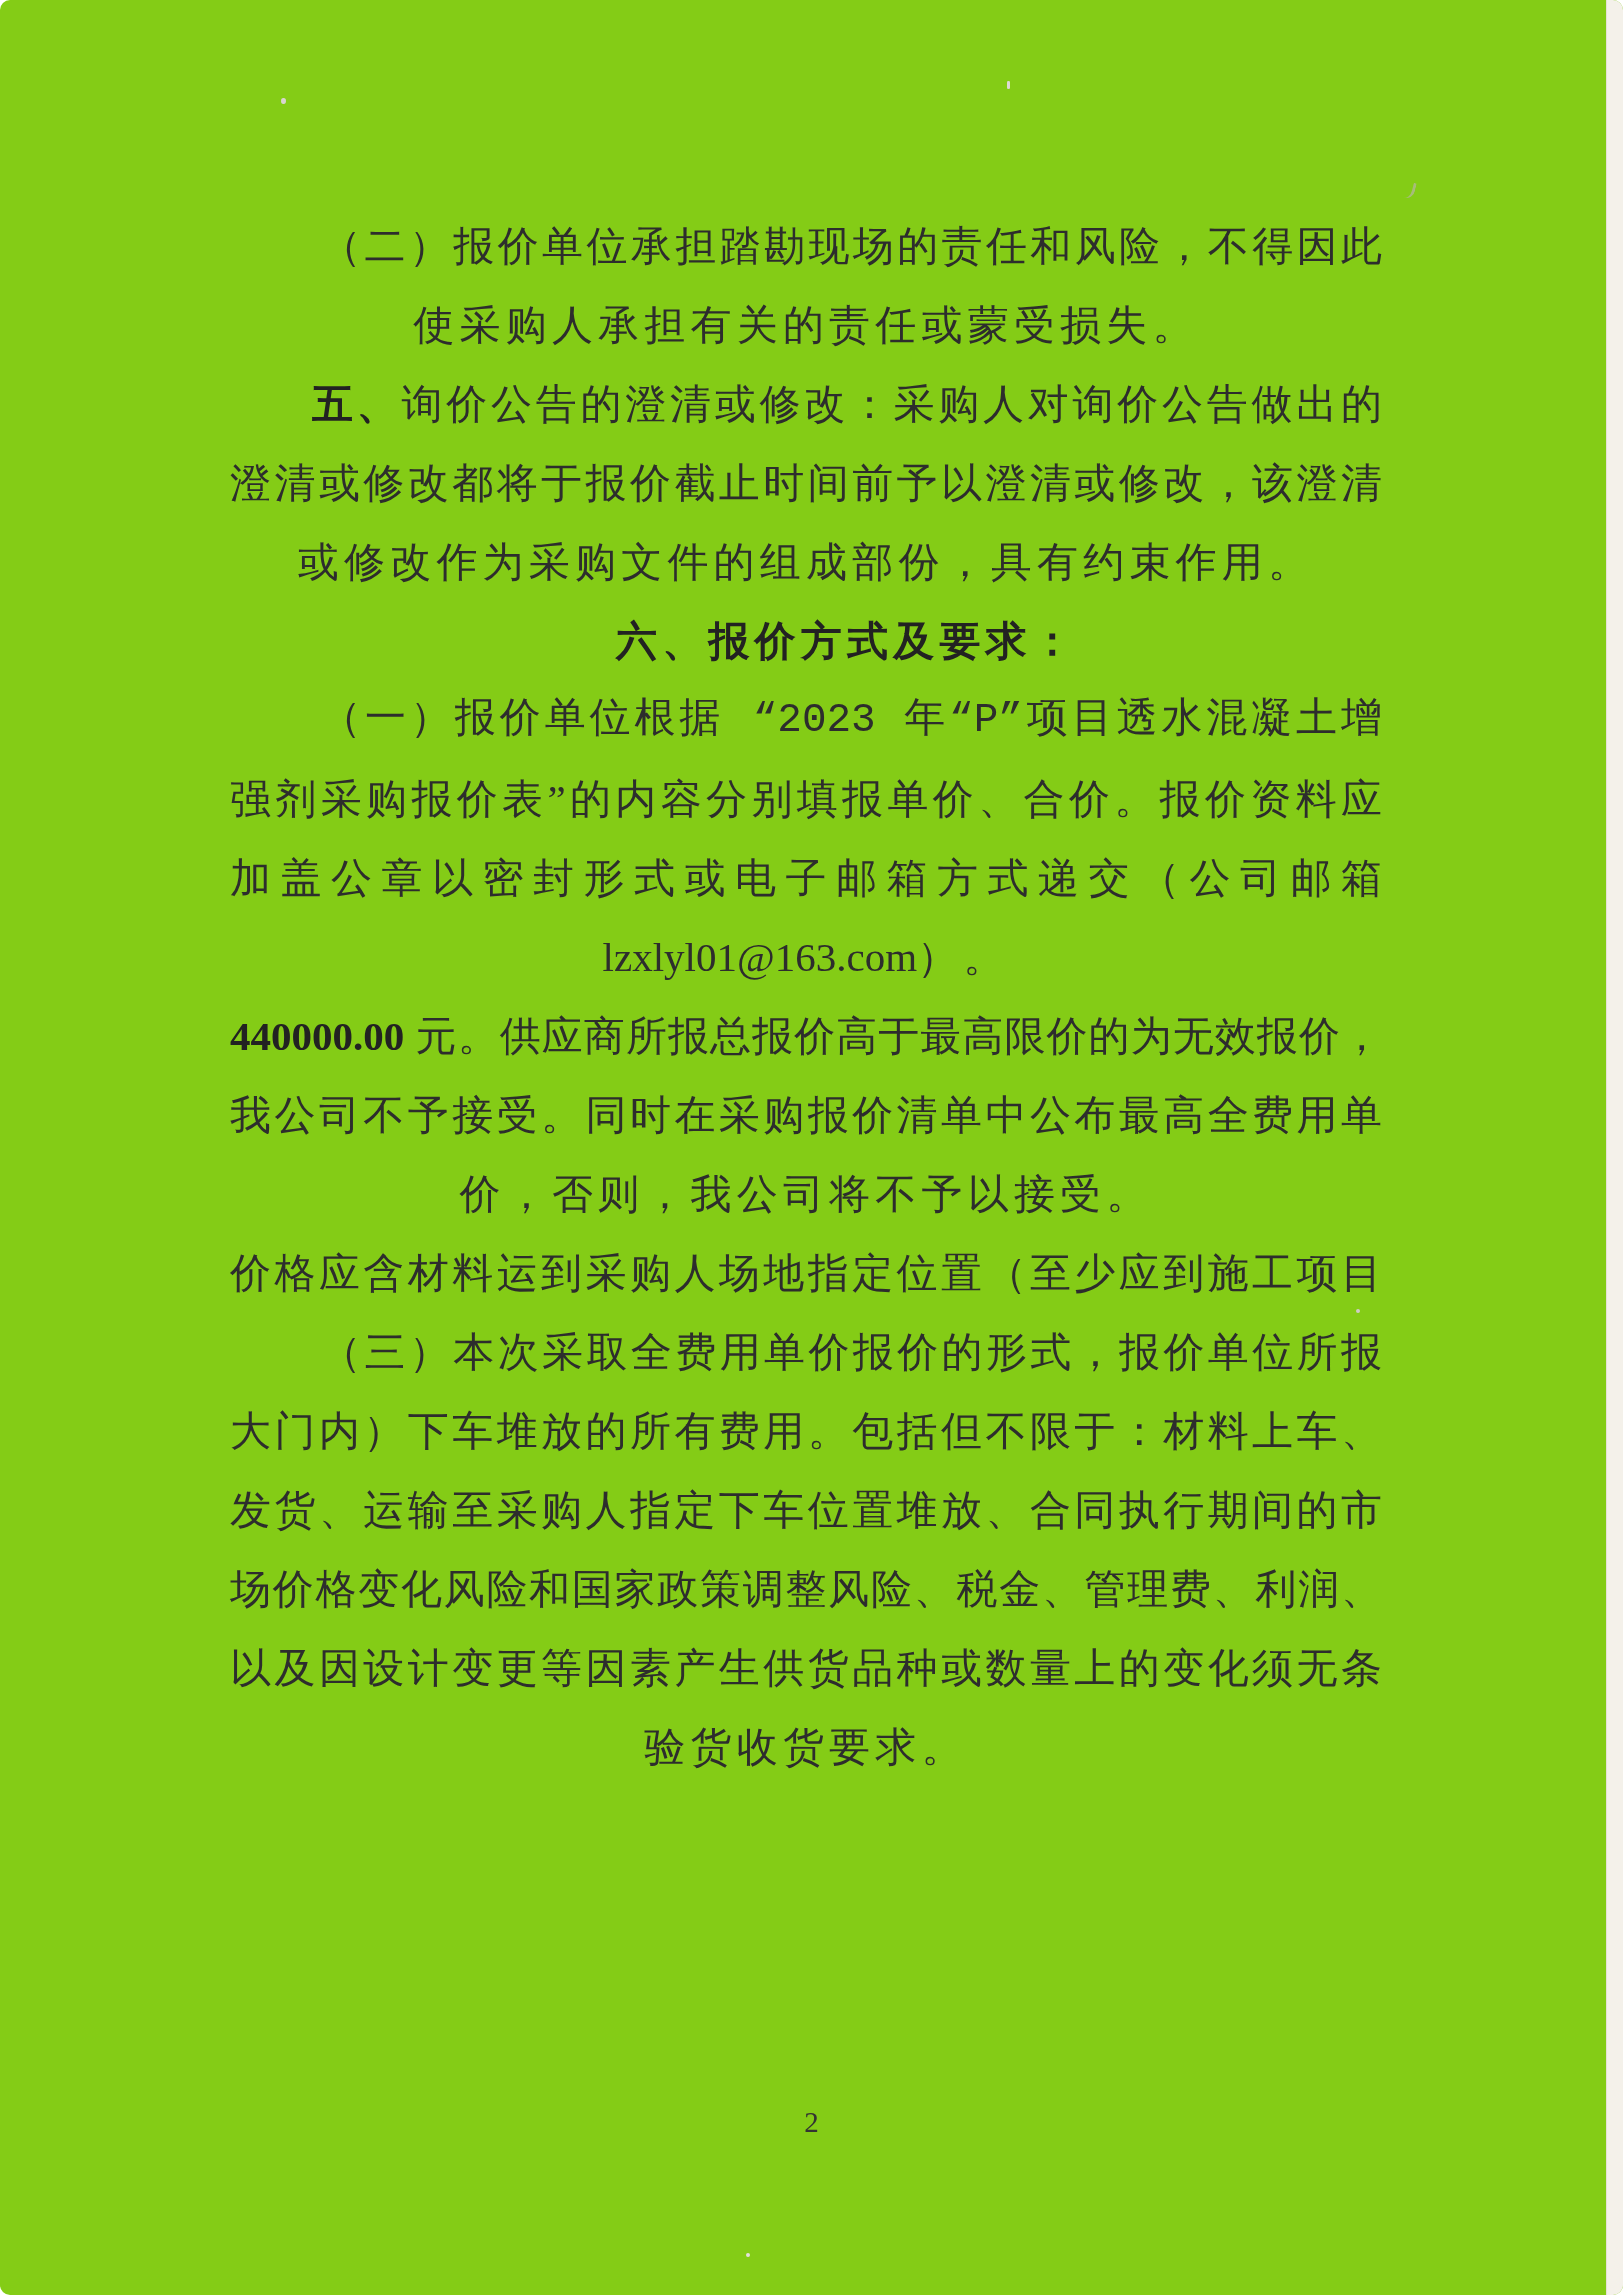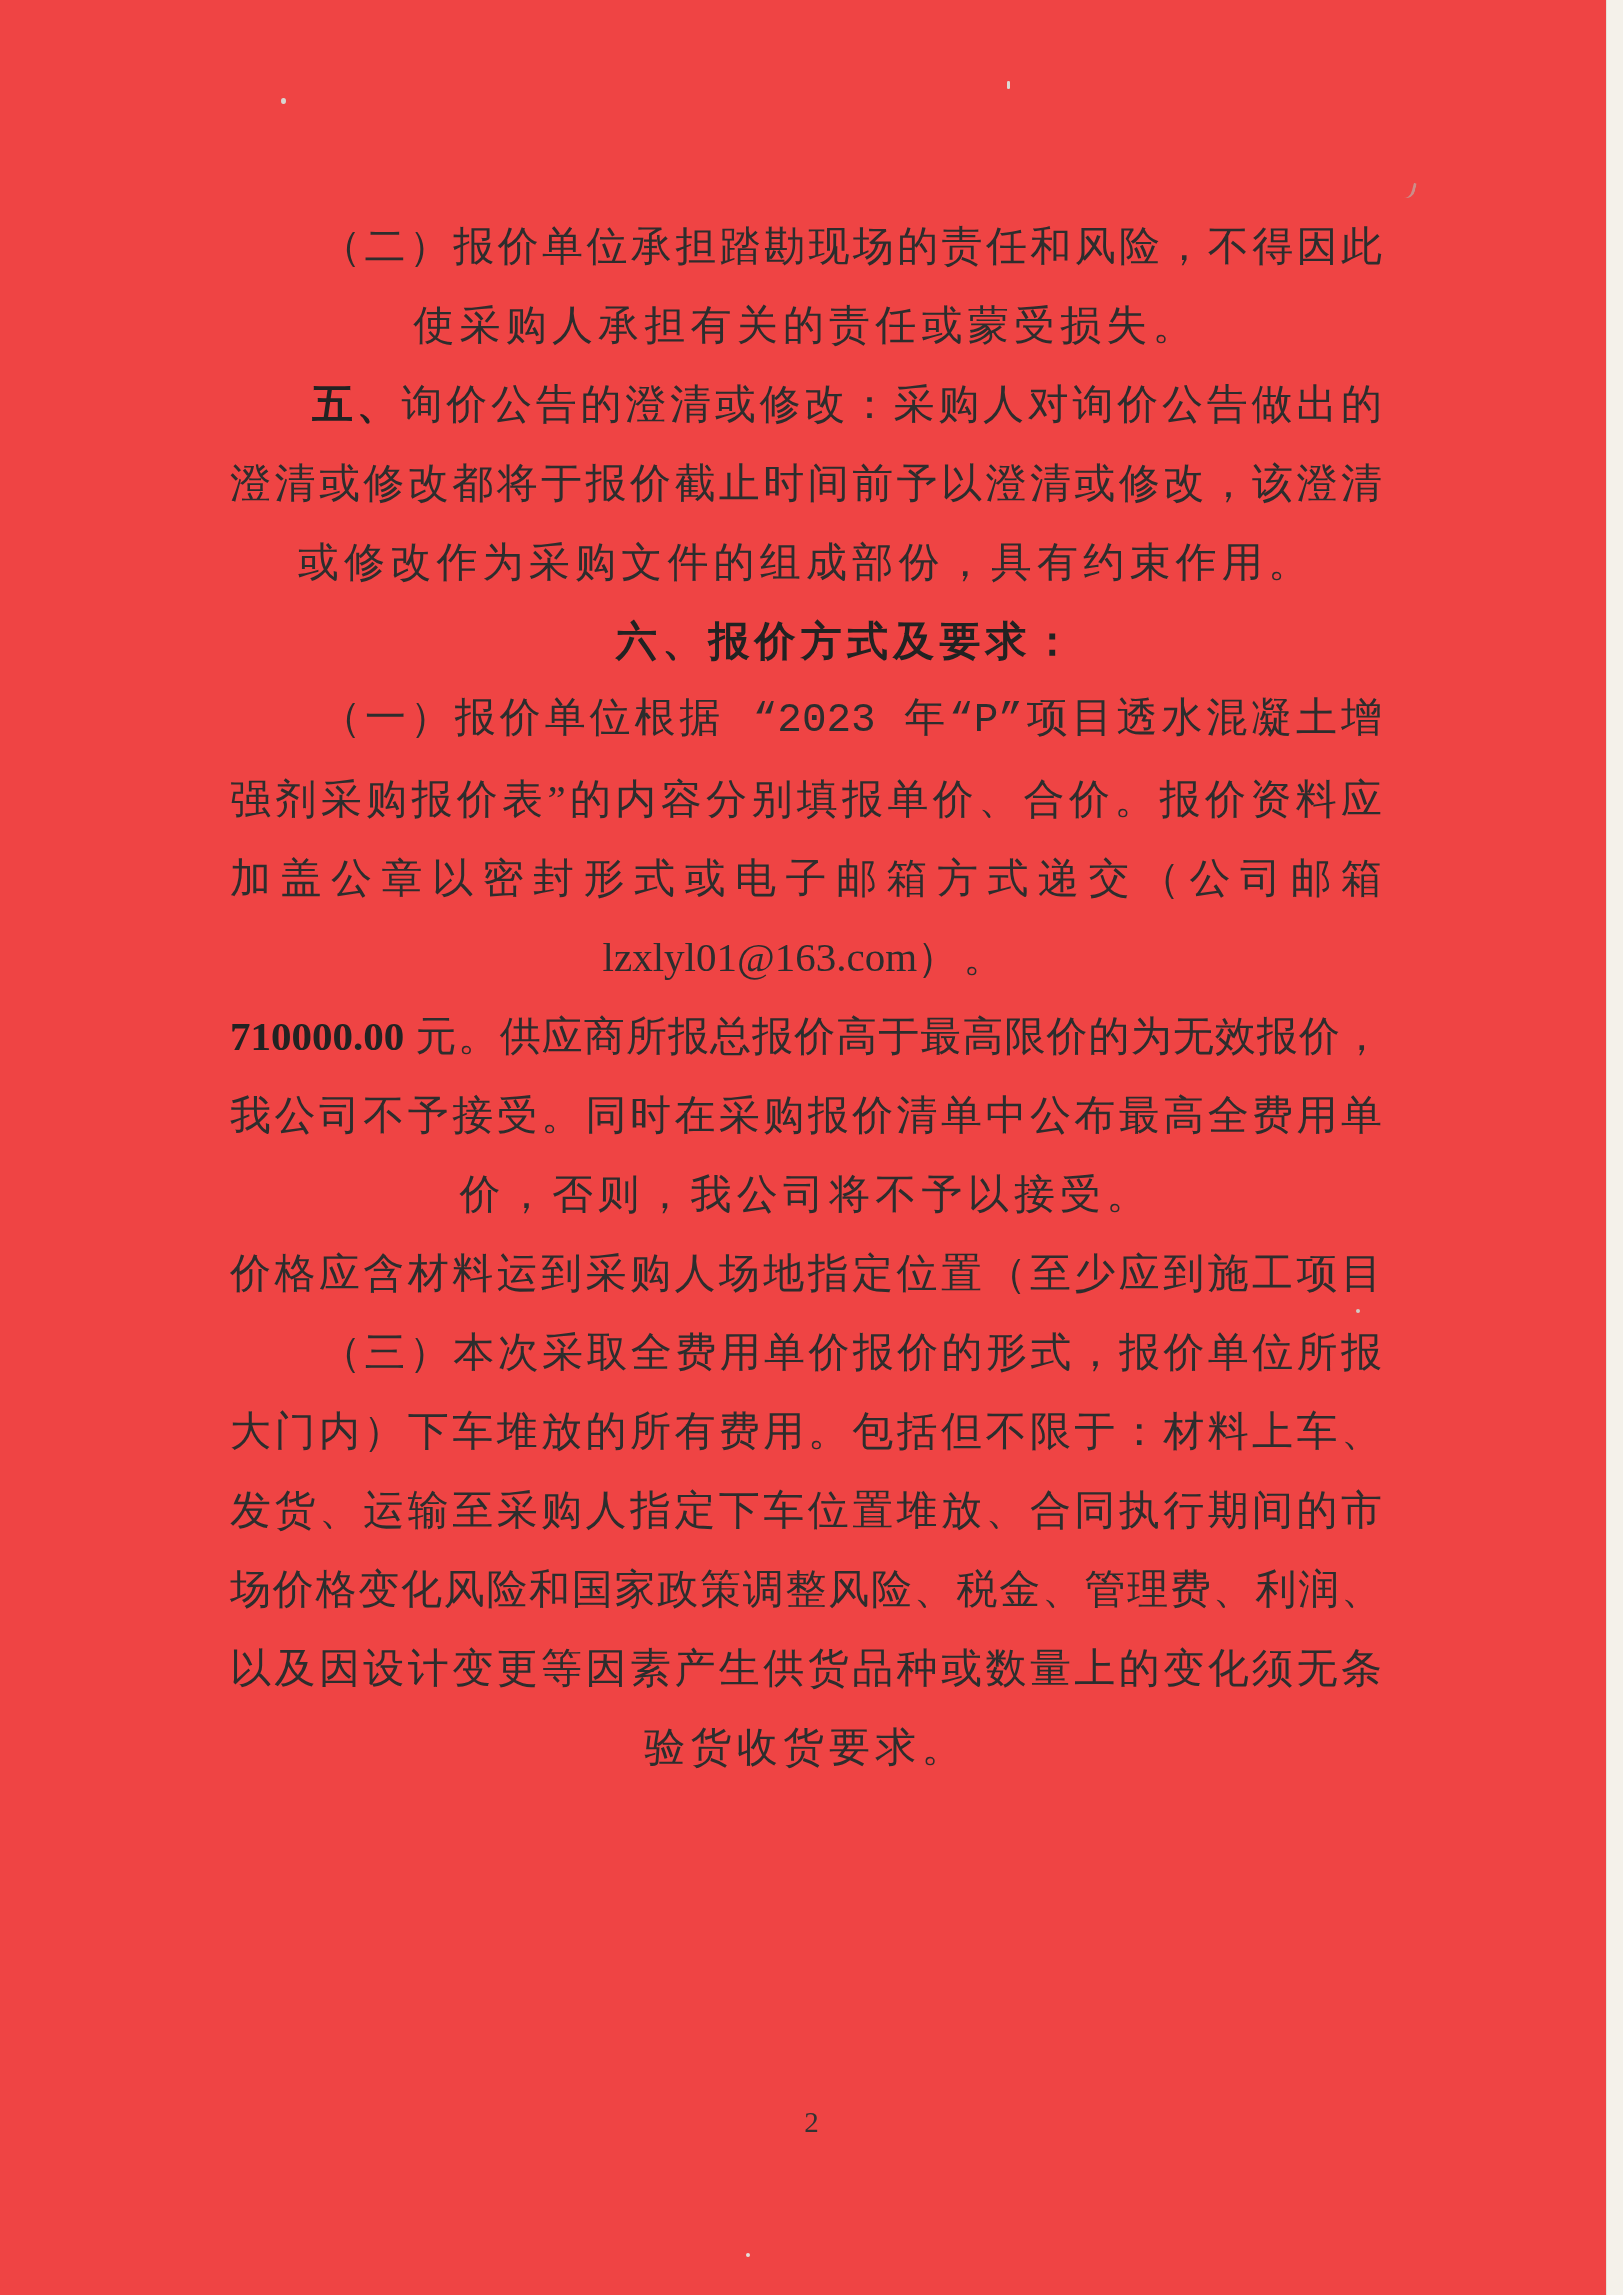--- a/index.html
+++ b/index.html
@@ -4,22 +4,23 @@
   <style>
     html, body { margin: 0; padding: 0; }
     body {
       width: 1623px; height: 2295px;
       background: #ffffff;
       font-family: "Liberation Serif", "DejaVu Serif", serif;
     }
     .page {
       position: relative;
       width: 1623px; height: 2295px;
-      background: #ef4444;
+      background: #84cc16;
       overflow: hidden;
+      border-radius: 10px;
     }
     .text-block {
       position: absolute;
       left: 230px; top: 207px; width: 1152px;
       font-size: 41px;
       line-height: 79px;
       color: #2d2d2d;
       text-rendering: optimizeLegibility;
     }
     .line { height: 79px; white-space: normal; }
@@ -70,21 +71,21 @@
       <div class="line just" data-name="text-line" style="text-indent: 2.2em;"><span class="seg" data-name="text-segment">（二）报价单位承担踏勘现场的责任和风险，不得因此</span></div>
       <div class="line left" data-name="text-line"><span class="seg" data-name="text-segment">使采购人承担有关的责任或蒙受损失。</span></div>
       <div class="line just" data-name="text-line" style="text-indent: 2em;"><span class="seg b" data-name="text-segment">五、</span><span class="seg" data-name="text-segment">询价公告的澄清或修改：采购人对询价公告做出的</span></div>
       <div class="line just" data-name="text-line"><span class="seg" data-name="text-segment">澄清或修改都将于报价截止时间前予以澄清或修改，该澄清</span></div>
       <div class="line left" data-name="text-line"><span class="seg" data-name="text-segment">或修改作为采购文件的组成部份，具有约束作用。</span></div>
       <div class="line left" data-name="text-line" style="text-indent: 2em;"><span class="seg b" data-name="text-segment">六、报价方式及要求：</span></div>
       <div class="line just" data-name="text-line" style="text-indent: 2.2em; font-family: Liberation Mono, monospace;"><span class="seg" data-name="text-segment">（一）报价单位根据 “2023 年“P”项目透水混凝土增</span></div>
       <div class="line just" data-name="text-line"><span class="seg" data-name="text-segment">强剂采购报价表”的内容分别填报单价、合价。报价资料应</span></div>
       <div class="line just" data-name="text-line"><span class="seg" data-name="text-segment">加盖公章以密封形式或电子邮箱方式递交（公司邮箱</span></div>
       <div class="line left" data-name="text-line"><span class="seg" data-name="email-address">lzxlyl01@163.com</span><span class="seg" data-name="text-segment">）。</span></div>
-      <div class="line just" data-name="text-line"><span class="seg b" data-name="max-price-amount">710000.00</span><span class="seg" data-name="text-segment"> 元。供应商所报总报价高于最高限价的为无效报价，</span></div>
+      <div class="line just" data-name="text-line"><span class="seg b" data-name="max-price-amount">440000.00</span><span class="seg" data-name="text-segment"> 元。供应商所报总报价高于最高限价的为无效报价，</span></div>
       <div class="line just" data-name="text-line"><span class="seg" data-name="text-segment">我公司不予接受。同时在采购报价清单中公布最高全费用单</span></div>
       <div class="line left" data-name="text-line"><span class="seg" data-name="text-segment">价，否则，我公司将不予以接受。</span></div>
       <div class="line just" data-name="text-line"><span class="seg" data-name="text-segment">价格应含材料运到采购人场地指定位置（至少应到施工项目</span></div>
       <div class="line just" data-name="text-line" style="text-indent: 2.2em;"><span class="seg" data-name="text-segment">（三）本次采取全费用单价报价的形式，报价单位所报</span></div>
       <div class="line just" data-name="text-line"><span class="seg" data-name="text-segment">大门内）下车堆放的所有费用。包括但不限于：材料上车、</span></div>
       <div class="line just" data-name="text-line"><span class="seg" data-name="text-segment">发货、运输至采购人指定下车位置堆放、合同执行期间的市</span></div>
       <div class="line just" data-name="text-line"><span class="seg" data-name="text-segment">场价格变化风险和国家政策调整风险、税金、管理费、利润、</span></div>
       <div class="line just" data-name="text-line"><span class="seg" data-name="text-segment">以及因设计变更等因素产生供货品种或数量上的变化须无条</span></div>
       <div class="line left" data-name="text-line"><span class="seg" data-name="text-segment">验货收货要求。</span></div>
     </div>

